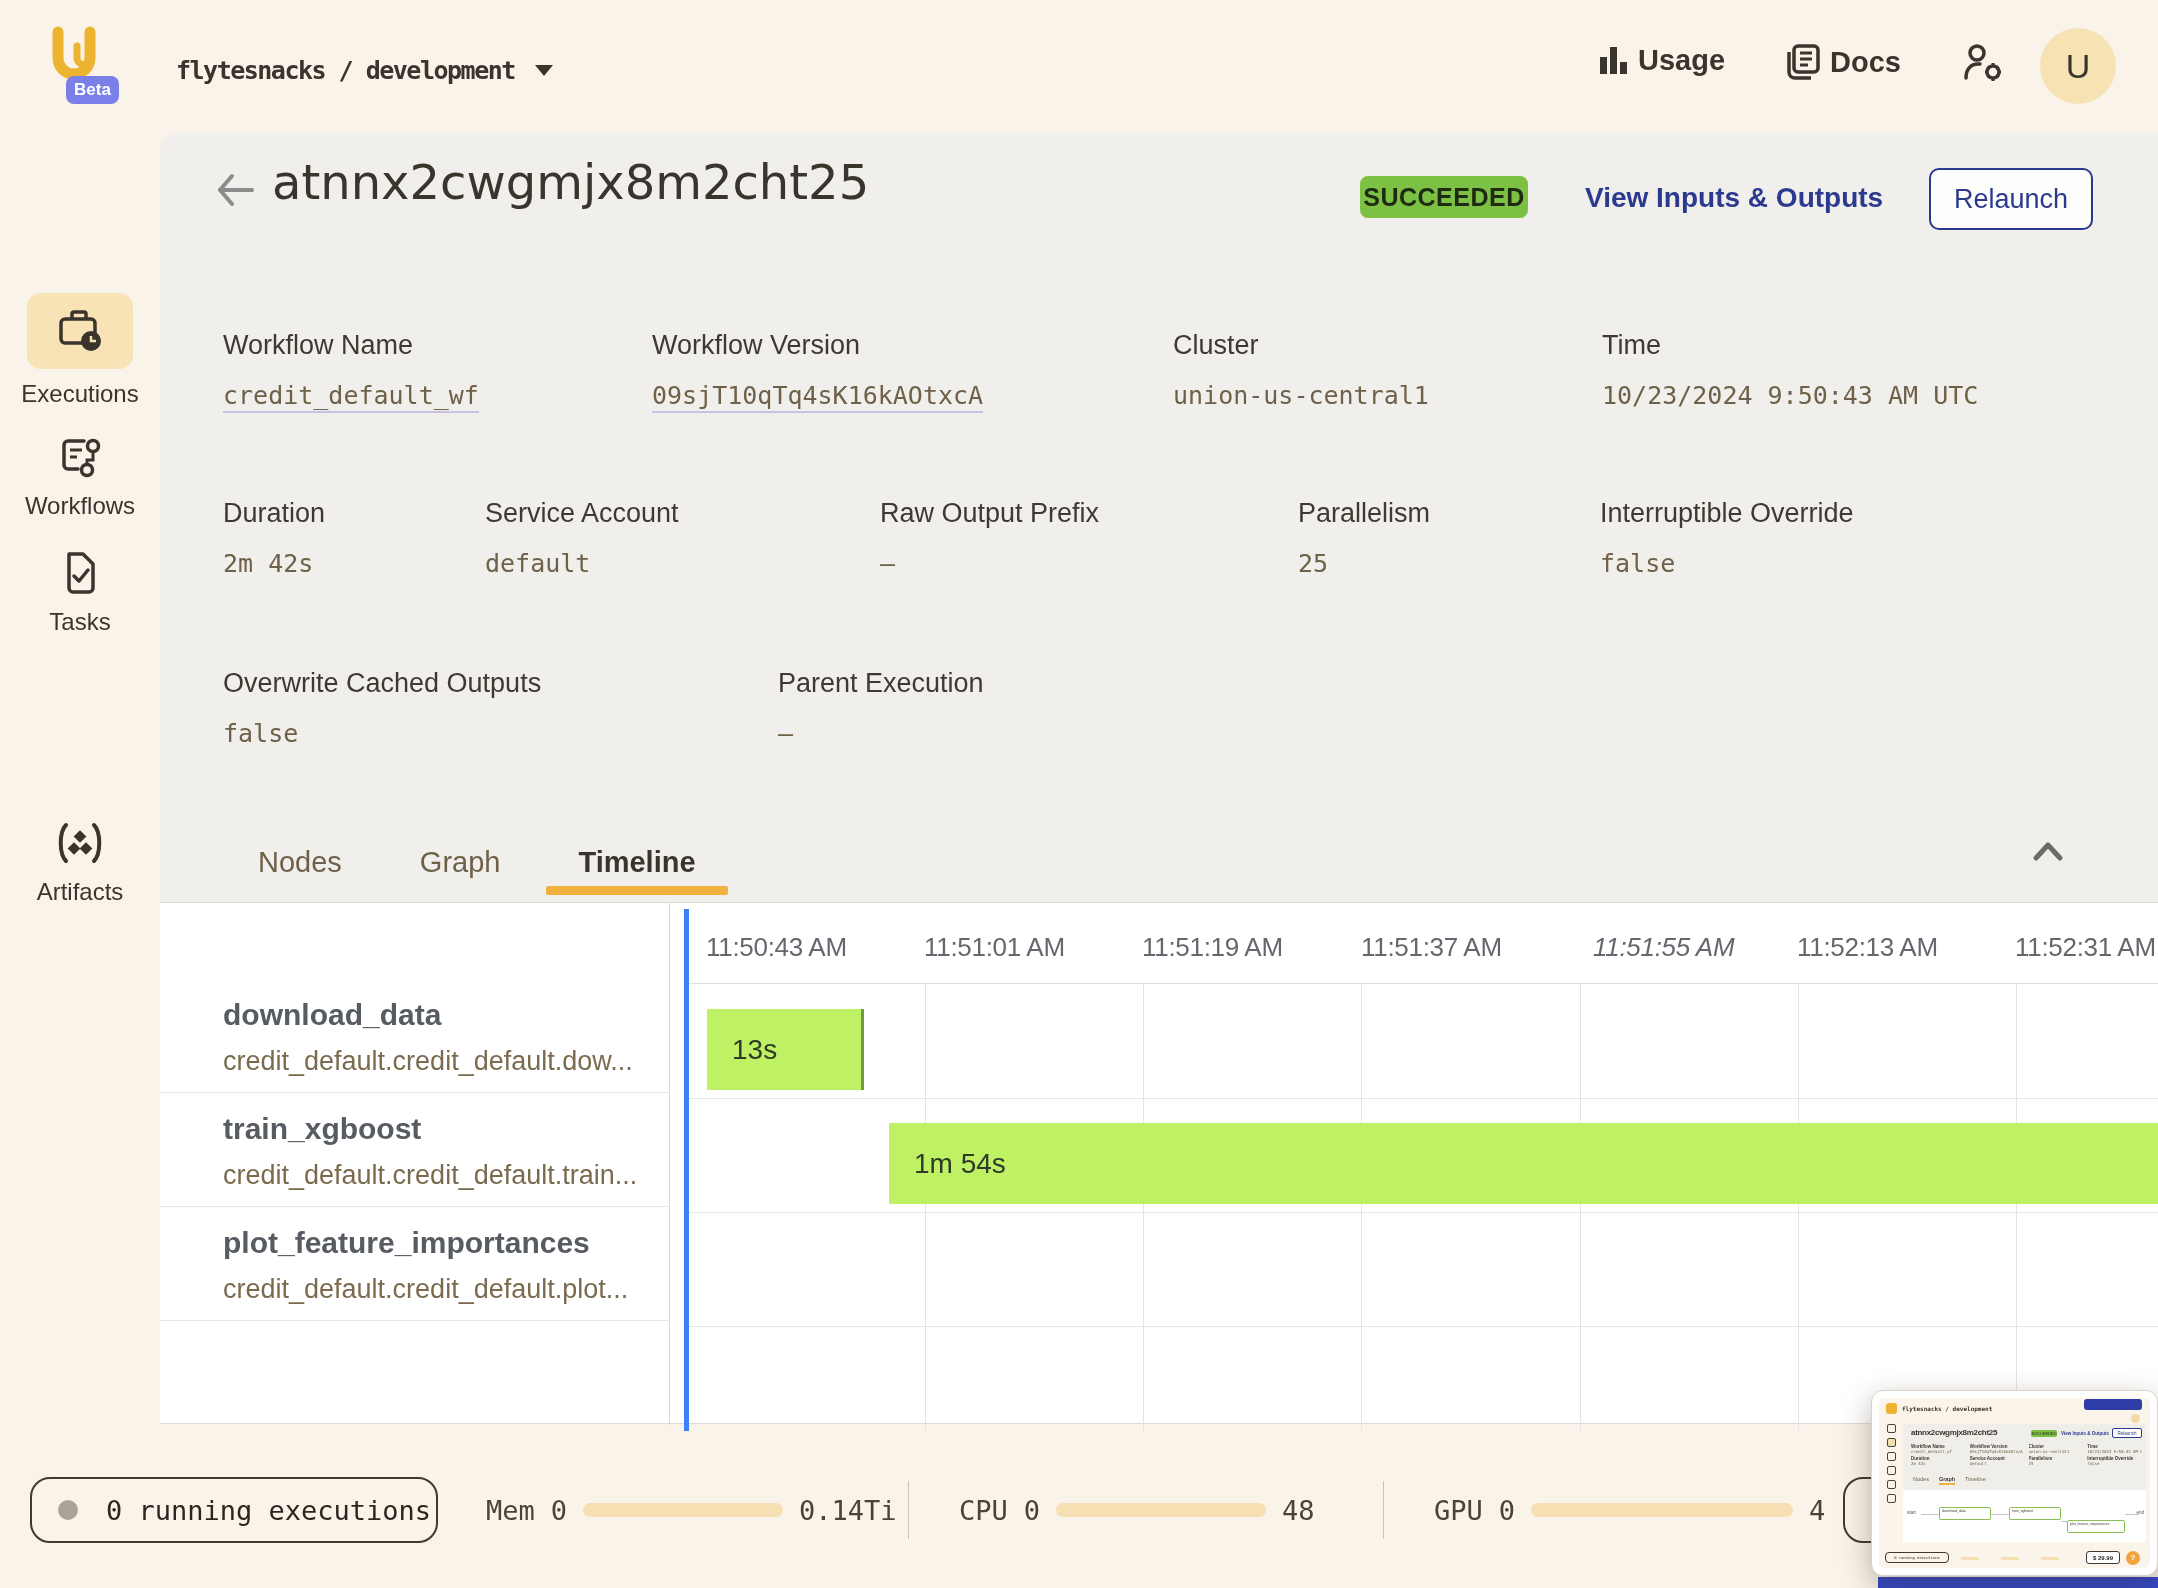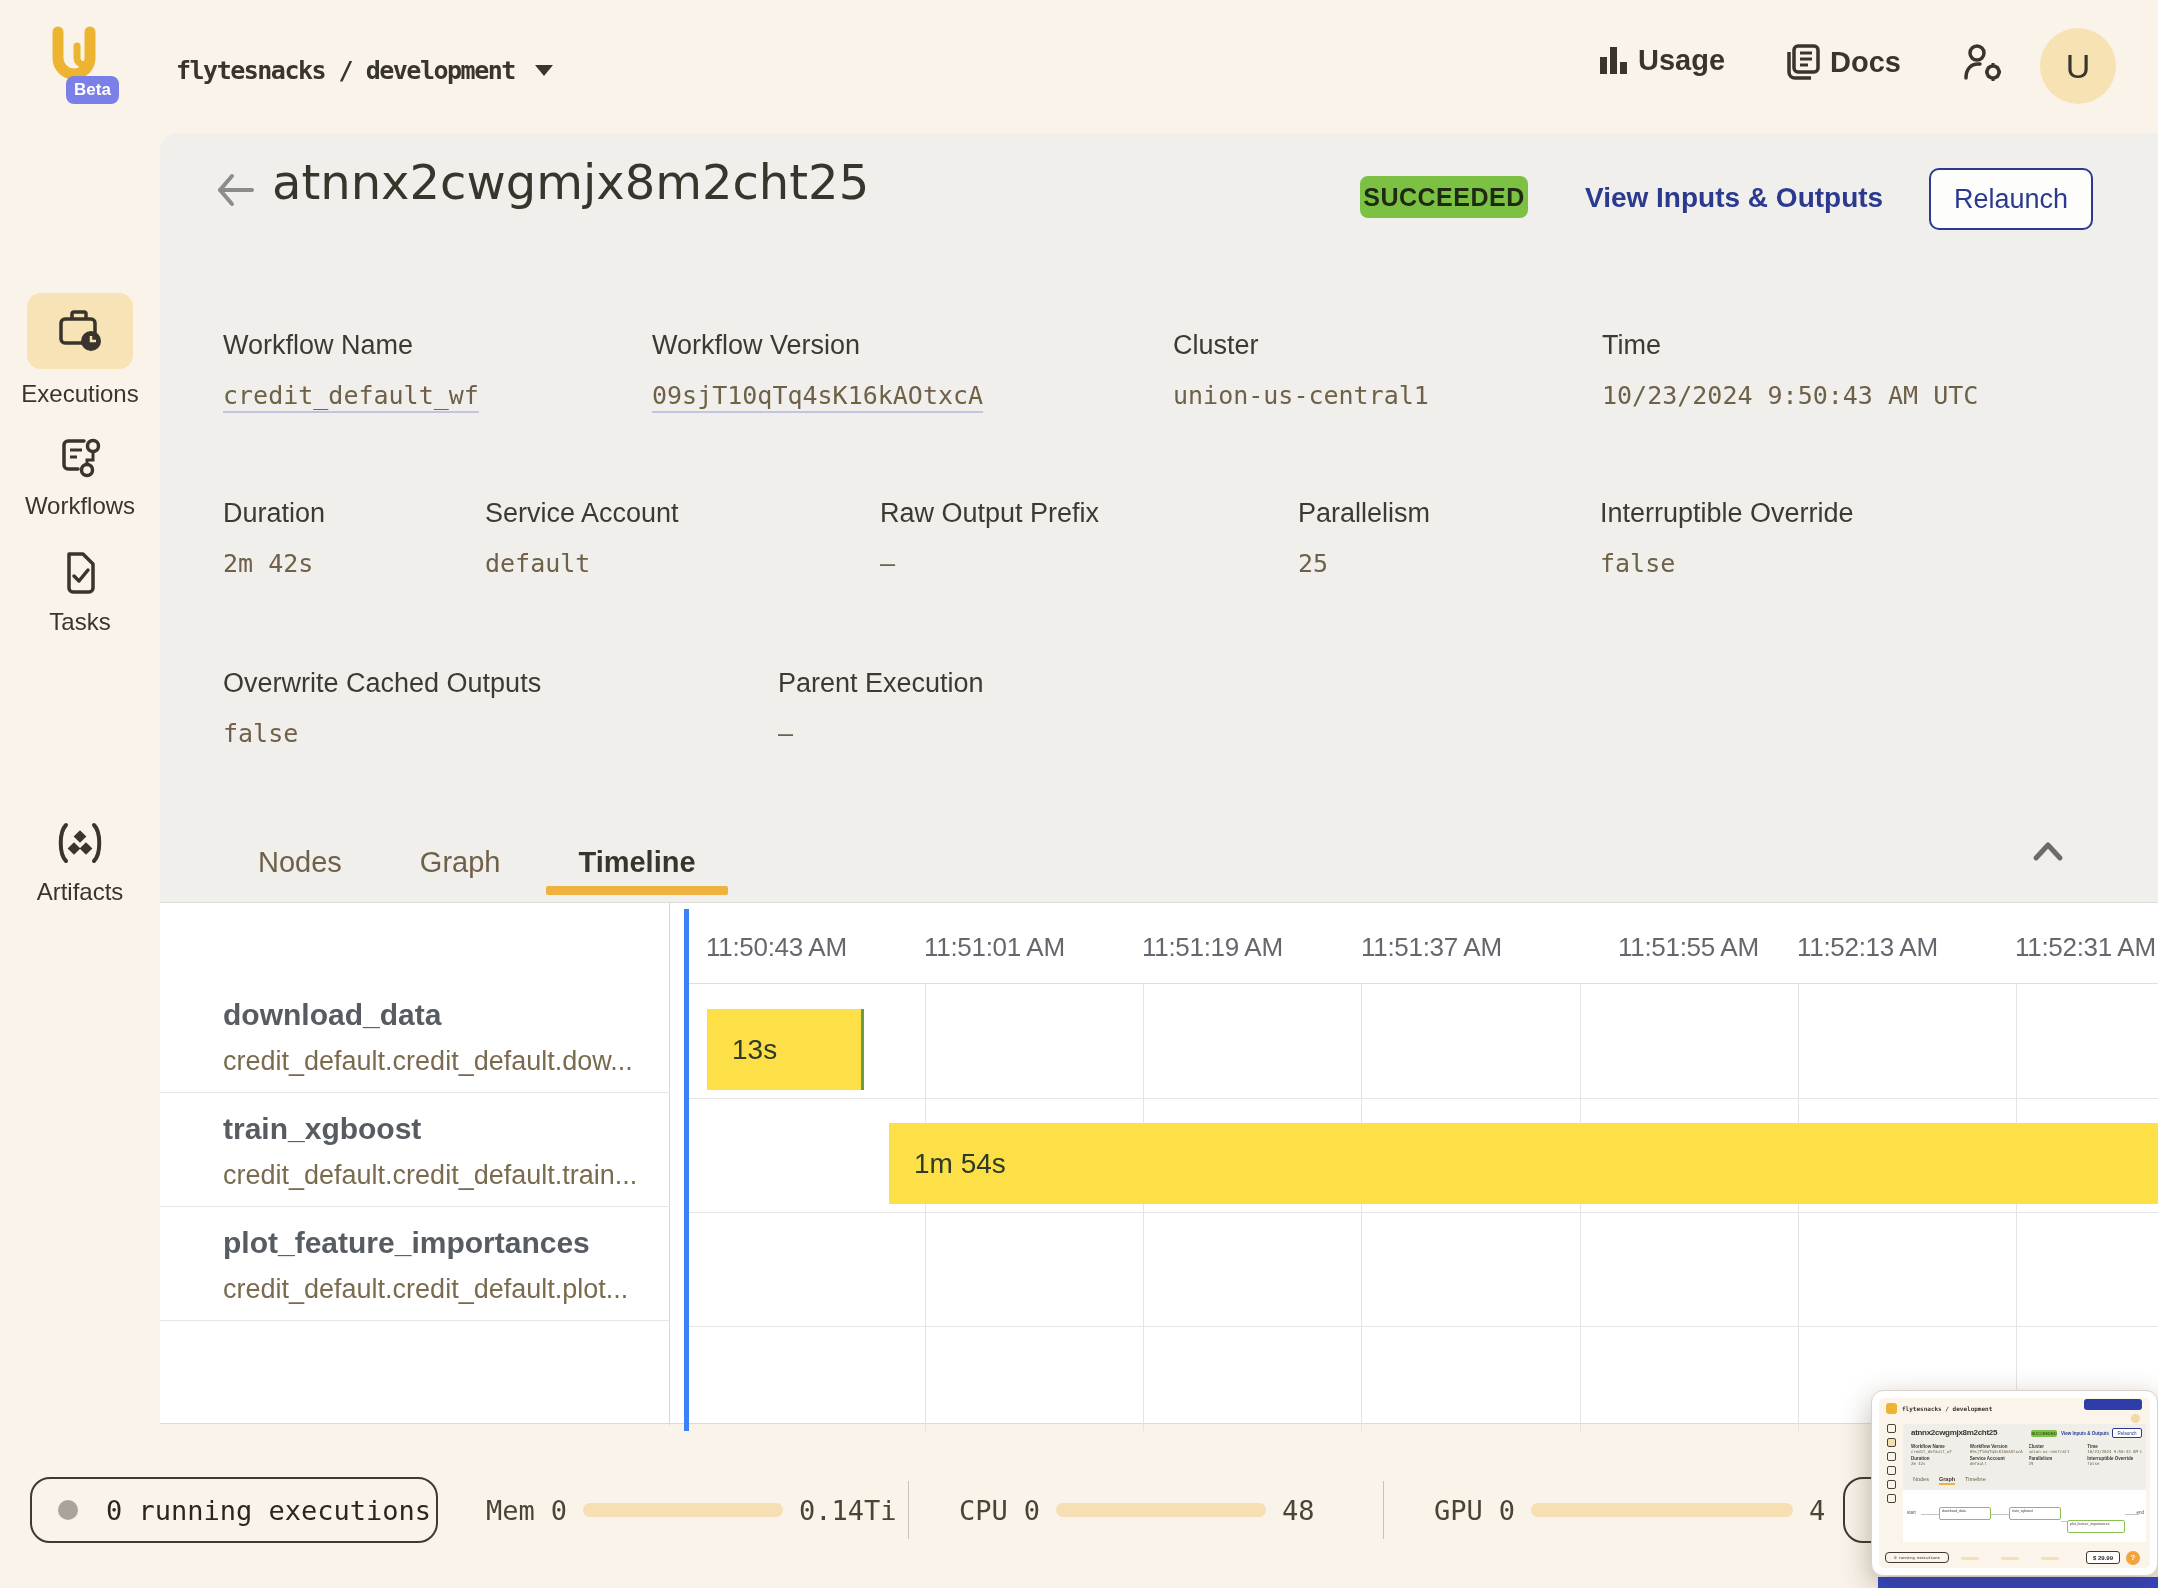--- a/index.html
+++ b/index.html
@@ -67,32 +67,32 @@
   
   .timeline { position:absolute; left:160px; top:902px; width:1998px; height:522px; background:#fff;
     border-top:1px solid #DCDCDC; border-bottom:1px solid #E0DBD2; }
   .tl-left { position:absolute; left:0; top:0; width:510px; height:522px; border-right:1px solid #D6D6D6; }
   .tl-chart { position:absolute; left:524px; top:0; width:1658px; height:522px; border-left:5px solid #3b82f6; overflow:hidden;margin-top:6px; }
   .tl-header-left { position:absolute; left:0; top:0; width:510px; height:75px; border-bottom:4px solid #C6C6C6; }
   .task-name-h { position:absolute; left:63px; top:26px; font-size:24px; font-weight:bold;
     letter-spacing:1.5px; color:#9191A6; }
   .tl-header-chart { position:absolute; left:0; top:0; width:1474px; height:75px; border-bottom:1px solid #DFDFDF; }
   .tick { position:absolute; top:23px; font-size:26px; color:#66666E; letter-spacing:-0.3px; white-space:nowrap; }
-  .t0{left:17px;} .t1{left:235px;} .t2{left:453px;} .t3{left:672px;} .t4{left:929px;} .t5{left:1108px;} .t6{left:1326px;}
+  .t0{left:17px;} .t1{left:235px;} .t2{left:453px;} .t3{left:672px;} .t4{left:904px;font-style:italic;} .t5{left:1108px;} .t6{left:1326px;}
   .gridline { position:absolute; top:75px; bottom:0; width:1px; background:#E4E4E4; }
   .g1{left:236px;} .g2{left:454px;} .g3{left:672px;} .g4{left:891px;} .g5{left:1109px;} .g6{left:1327px;}
   .rowline { position:absolute; left:0; height:1px; background:#E5E5E5; }
   .tl-left .rowline { width:510px; }
   .tl-chart .rowline { width:1474px; }
   .rl1{top:189px;} .rl2{top:303px;} .rl3{top:417px;}
   .task-cell { position:absolute; left:63px; width:440px; cursor:pointer; }
   .task-cell .tname { font-size:30px; font-weight:bold; color:#575C63; }
   .task-cell .tpath { margin-top:14px; font-size:27px; color:#7A6B4F; }
   .tc1{top:95px;} .tc2{top:209px;} .tc3{top:323px;}
-  .bar { position:absolute; height:81px; background:#fde047; display:flex; align-items:center;
+  .bar { position:absolute; height:81px; background:#bef264; display:flex; align-items:center;
     padding-left:25px; font-size:28px; color:#2F3A28; cursor:pointer; }
   .bar-1 { left:18px; top:100px; width:157px; border-right:3px solid #6E9C41; }
   .bar-2 { left:200px; top:214px; width:1381px; }
 
   
   .running-pill { position:absolute; left:30px; top:1477px; width:408px; height:66px; border:2.5px solid #3F3A30;
     border-radius:20px; display:flex; align-items:center; background:#FAF3EA; }
   .running-dot { width:20px; height:20px; border-radius:50%; background:#A9A39A; margin-left:26px; }
   .running-text { margin-left:28px; font-family:"DejaVu Sans Mono",monospace; font-size:27px; color:#2B261E; }
   .meter { position:absolute; top:1482px; height:56px; display:flex; align-items:center; gap:16px;

